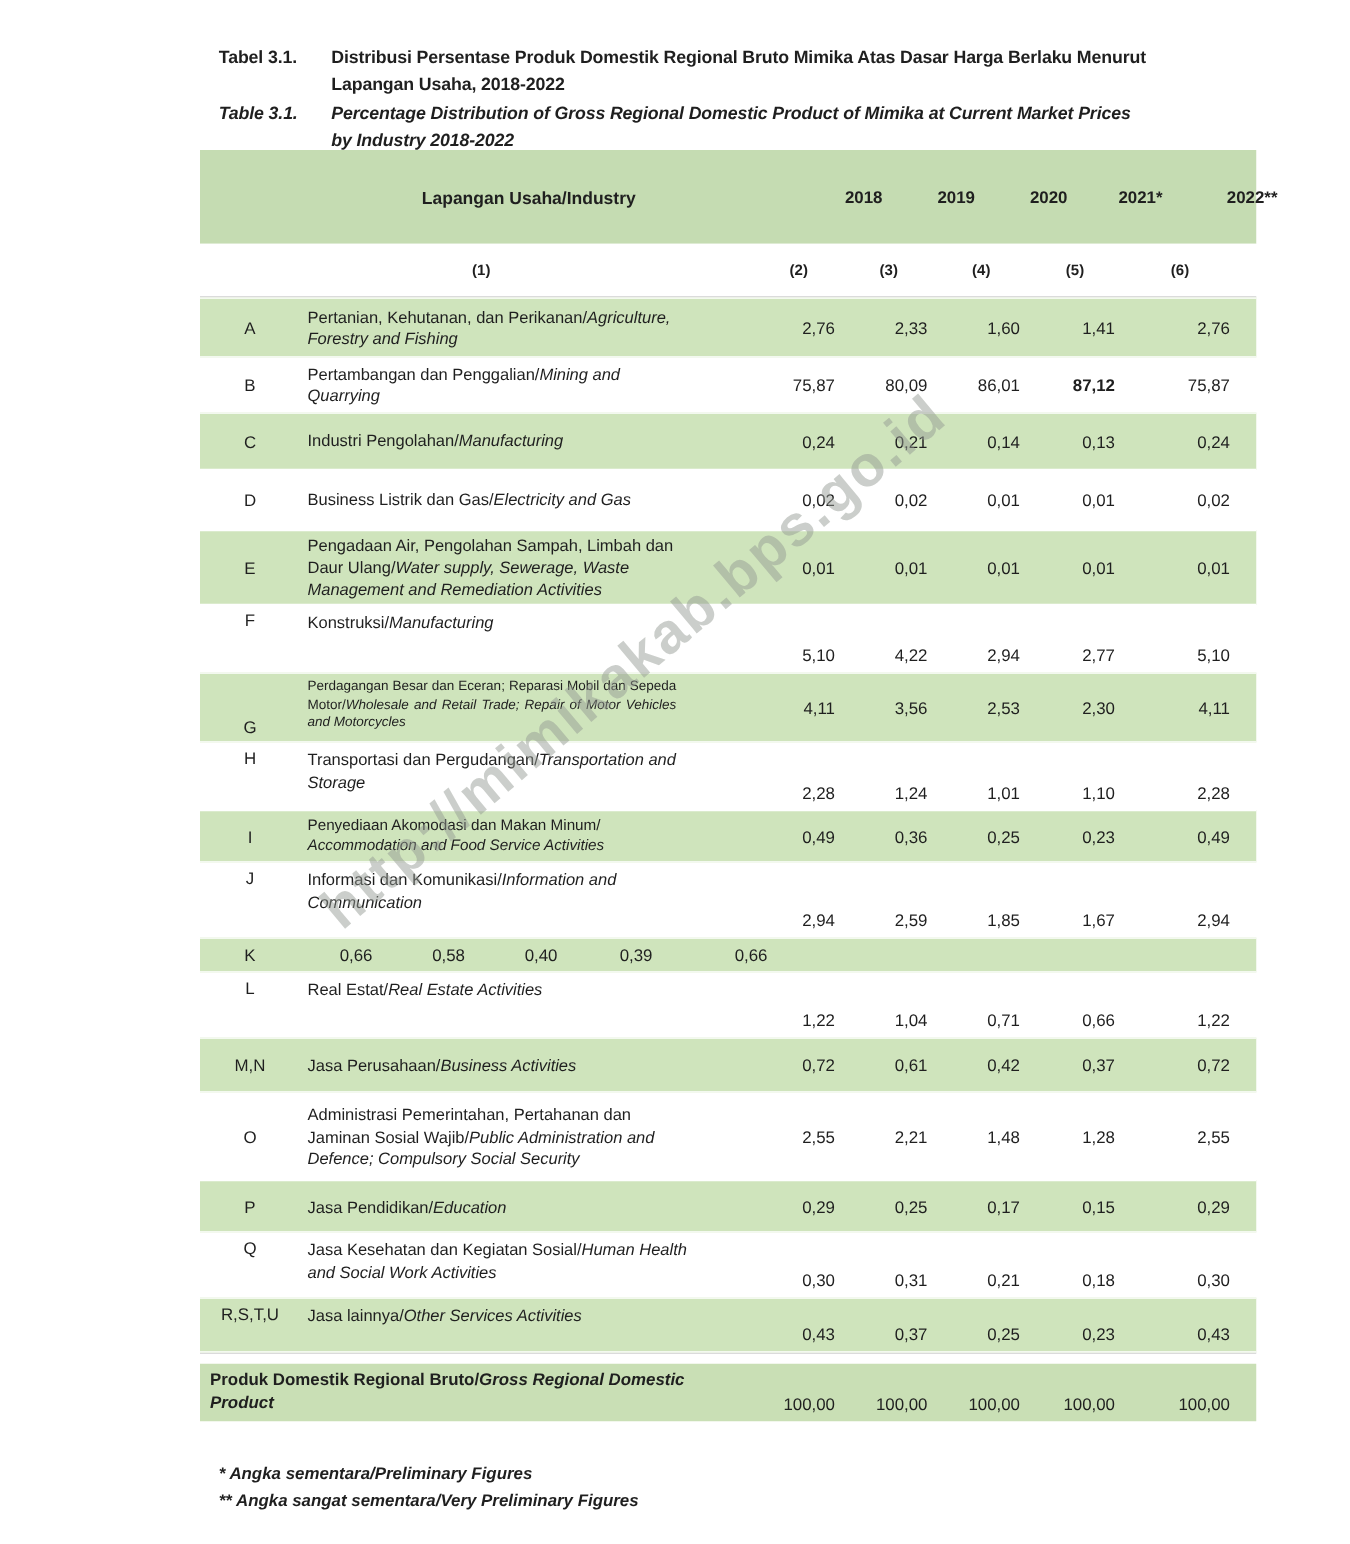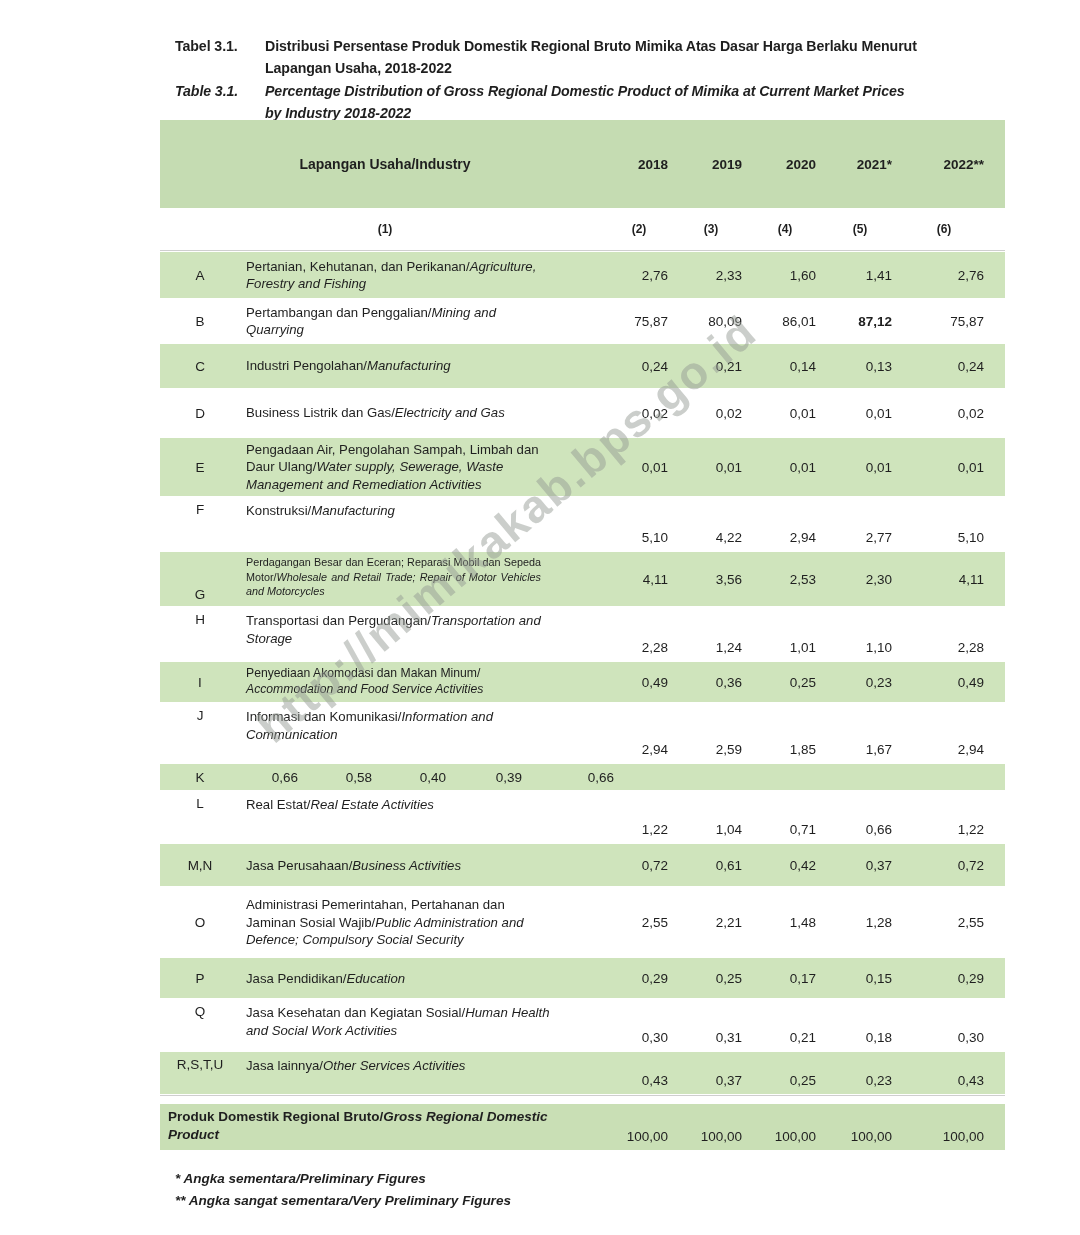--- a/index.html
+++ b/index.html
@@ -11,21 +11,21 @@
 
   
   .title-block{position:absolute;left:175px;top:20px;width:860px;margin-top:16px;}
   .t-row{display:flex;font-size:14.2px;font-weight:bold;line-height:1.52;letter-spacing:-0.1px;}
   .t-label{width:90px;flex:0 0 90px;}
   .t-text div{white-space:nowrap;}
   .t-row.en{font-style:italic;margin-top:2px;}
 
   
   .tablewrap{position:absolute;left:160px;top:120px;width:845px;}
-  .thead{background:var(--hdr-green);height:88px;display:flex;align-items:center;}
+  .thead{background:var(--hdr-green);height:75px;display:flex;align-items:center;padding-left:38px;}
   .h-industry{width:450px;flex:0 0 450px;text-align:center;font-weight:bold;font-size:14px;}
   .h-year{font-weight:bold;font-size:14px;text-align:right;box-sizing:border-box;}
   .colnums{height:42px;display:flex;align-items:center;background:#fff;}
   .cn{font-weight:bold;font-size:12px;text-align:center;box-sizing:border-box;}
   .cn-industry{width:450px;flex:0 0 450px;}
 
   .rows{border-top:1px solid #cfcfcf;border-bottom:1px solid #cfcfcf;}
   .row{display:flex;align-items:center;box-sizing:border-box;}
   .row.shaded{background:var(--row-green);border-top:1.5px solid #fff;border-bottom:1.5px solid #fff;}
   .cell-code{width:80px;flex:0 0 80px;text-align:center;font-size:13.5px;}

